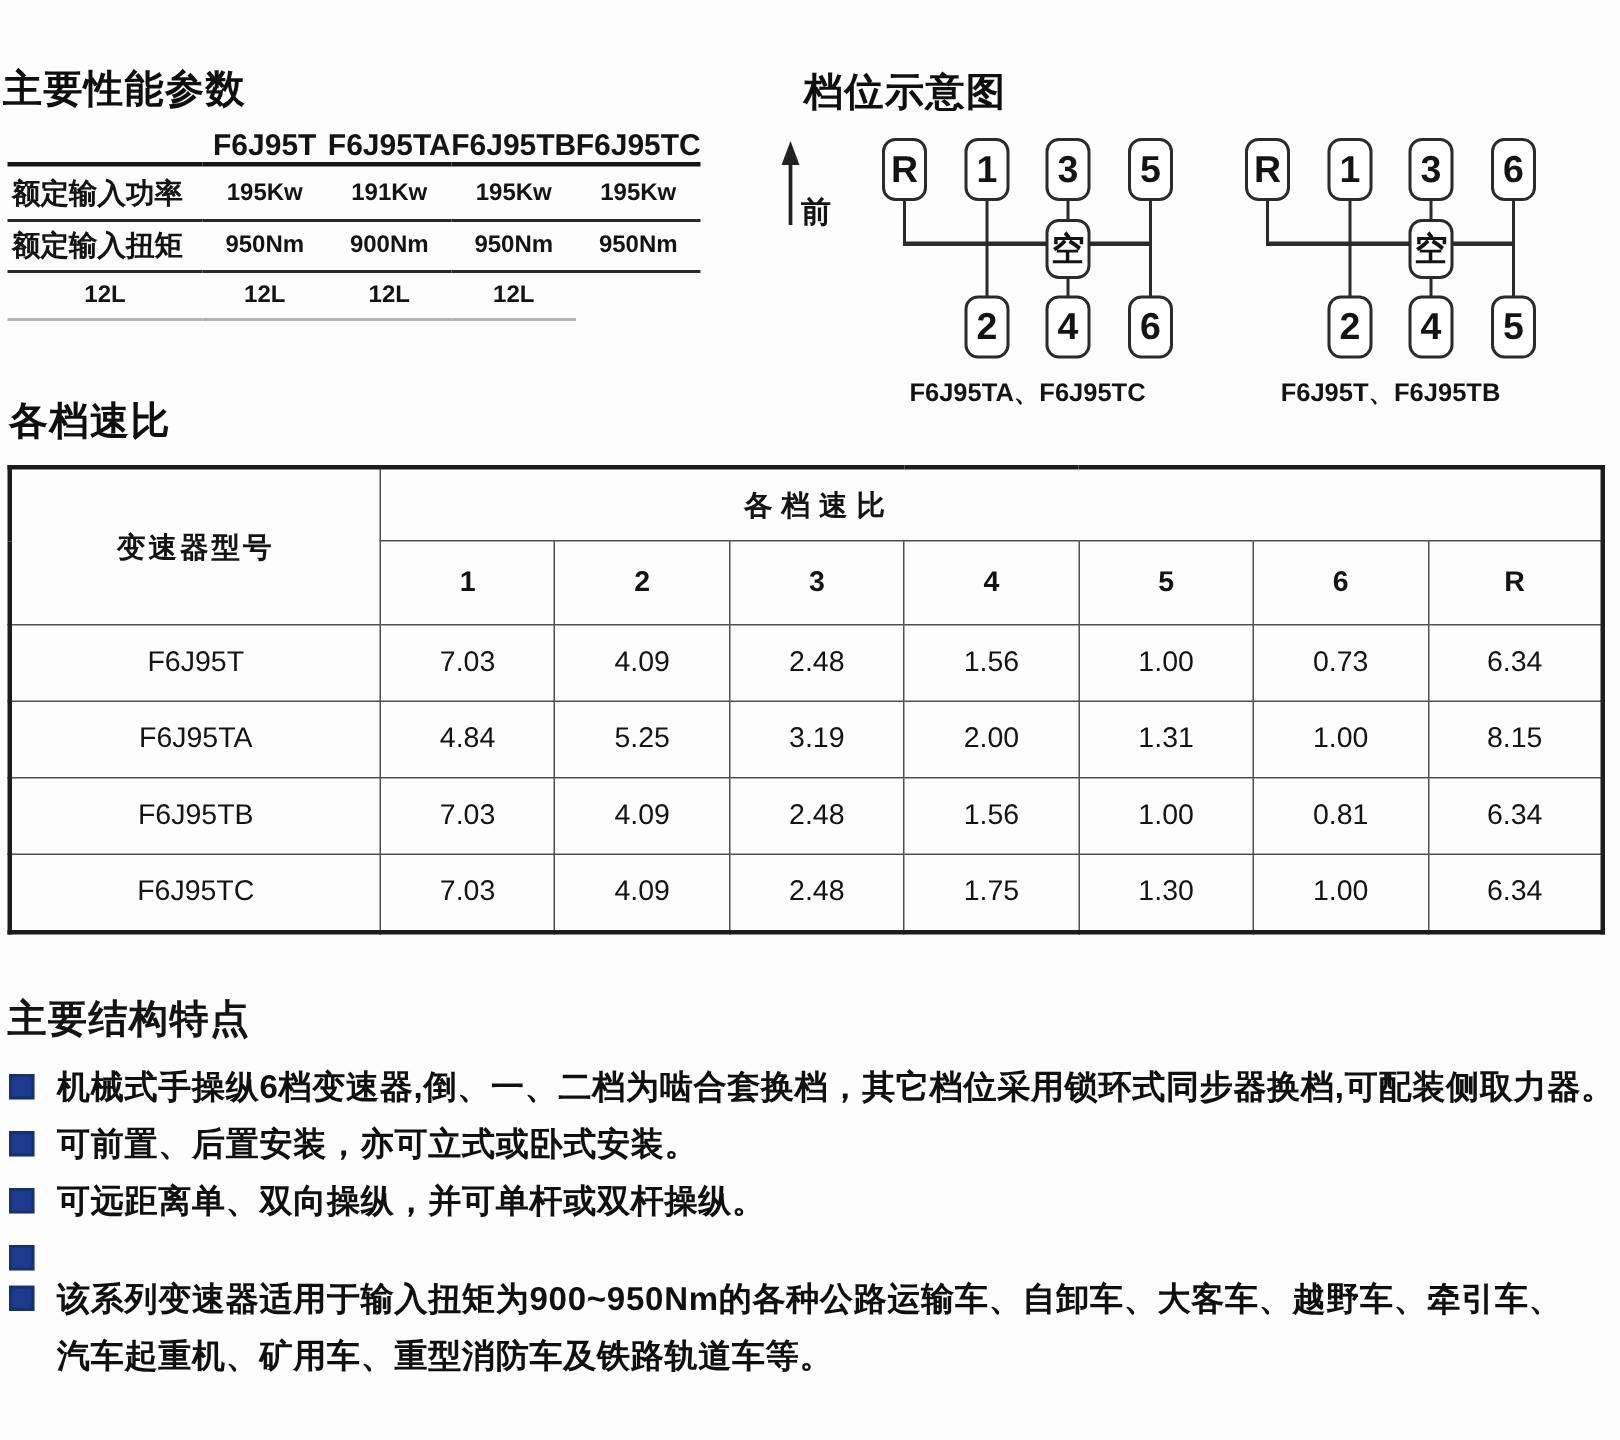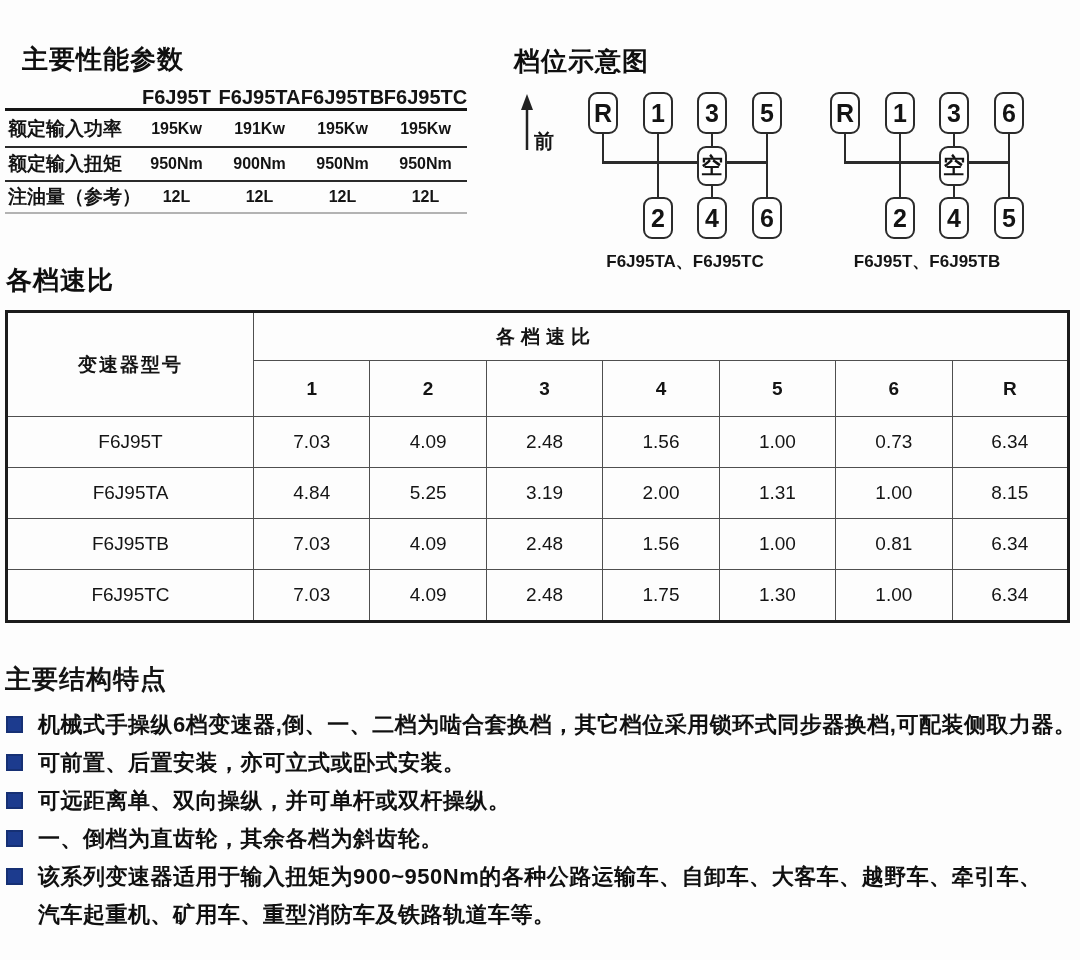--- a/index.html
+++ b/index.html
@@ -49,49 +49,48 @@
   .sq{flex:0 0 17px;width:17px;height:17px;margin:10px 15px 0 1px;background:var(--bullet-color,#1c3b8e);
       box-shadow:inset 0 0 0 2px rgba(0,0,0,0.18);}
   .ftext{font-size:22px;font-weight:bold;line-height:38px;color:#101010;letter-spacing:0.5px;}
   .ftext span{display:block;}
 </style>
 </head>
 <body>
 
 <div class="page">
 
-  <div class="sec-title" style="left:22px;top:42px;">主要性能参数</div>
+  <div class="sec-title" style="left:2px;top:42px;">主要性能参数</div>
 
   <div class="perf">
     <div class="c hd"></div>
     <div class="c hd">F6J95T</div>
     <div class="c hd">F6J95TA</div>
     <div class="c hd">F6J95TB</div>
     <div class="c hd">F6J95TC</div>
 
     <div class="c lab r1">额定输入功率</div>
     <div class="c r1">195Kw</div>
     <div class="c r1">191Kw</div>
     <div class="c r1">195Kw</div>
     <div class="c r1">195Kw</div>
 
     <div class="c lab r2">额定输入扭矩</div>
     <div class="c r2">950Nm</div>
     <div class="c r2">900Nm</div>
     <div class="c r2">950Nm</div>
     <div class="c r2">950Nm</div>
 
-    <div class="c lab r3">注油量（参考）</div>
-    <div class="c r3">12L</div>
-    <div class="c r3">12L</div>
-    <div class="c r3">12L</div>
-    <div class="c r3">12L</div>
-  </div>
-
-  <div class="sec-title" style="left:514px;top:44px;">档位示意图</div>
+    <div class="c r3">12L</div>
+    <div class="c r3">12L</div>
+    <div class="c r3">12L</div>
+    <div class="c r3">12L</div>
+  </div>
+
+  <div class="sec-title" style="left:536px;top:44px;">档位示意图</div>
 
   <div class="arrow-wrap">
     <svg width="22" height="62" viewBox="0 0 22 62">
       <line x1="9" y1="15" x2="9" y2="58" stroke="#222" stroke-width="2.5"></line>
       <polygon points="9,2 3,18 15,18" fill="#222"></polygon>
     </svg>
     <div class="front-char">前</div>
   </div>
 
   <div class="diagram" style="left:585px;">
@@ -206,23 +205,20 @@
           </div>
       </li>
       <li class="fitem">
         <span class="sq"></span>
         <div class="ftext">
             <span>可远距离单、双向操纵，并可单杆或双杆操纵。</span>
           </div>
       </li>
       <li class="fitem">
         <span class="sq"></span>
-        <div class="ftext">
-            <span>一、倒档为直齿轮，其余各档为斜齿轮。</span>
-          </div>
       </li>
       <li class="fitem">
         <span class="sq"></span>
         <div class="ftext">
           <span>该系列变速器适用于输入扭矩为900~950Nm的各种公路运输车、自卸车、大客车、越野车、牵引车、</span>
           <span>汽车起重机、矿用车、重型消防车及铁路轨道车等。</span>
         </div>
       </li>
     </ul>
   </div>

